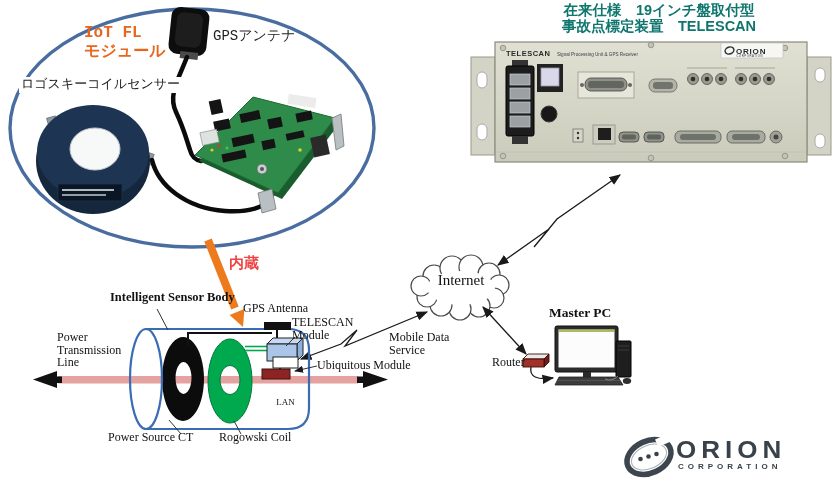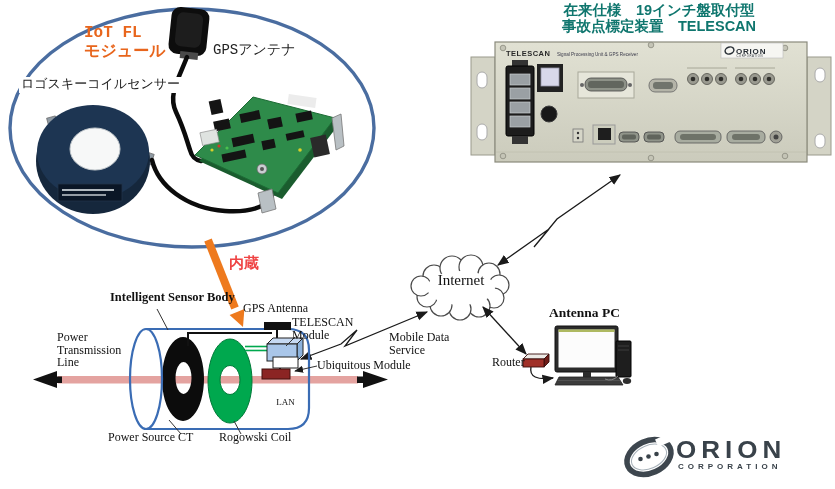--- a/index.html
+++ b/index.html
@@ -271,21 +271,21 @@
     <ellipse cx="649" cy="457" rx="18.5" ry="11.5" transform="rotate(-24 649 457)" fill="none" stroke="#a8b2ba" stroke-width="1"></ellipse>
     <rect x="656" y="436" width="16" height="8" transform="rotate(-24 664 440)" fill="#ffffff"></rect>
     <circle cx="640.5" cy="459" r="2.3" fill="#39424a"></circle>
     <circle cx="648.5" cy="456.5" r="2.3" fill="#39424a"></circle>
     <circle cx="656.5" cy="454" r="2.3" fill="#39424a"></circle>
   </g>
 </svg>
 
 <div class="lbl jp b orange" style="left:84px;top:25px;font-size:16px;">IoT FL</div>
 <div class="lbl jp b orange" style="left:84px;top:44px;font-size:16px;">モジュール</div>
-<div class="lbl jp" style="left:213px;top:29px;font-size:14px;color:#222;margin-top:14px;">GPSアンテナ</div>
+<div class="lbl jp" style="left:213px;top:29px;font-size:14px;color:#222;">GPSアンテナ</div>
 <div class="lbl jp" style="left:19px;top:77px;font-size:13px;color:#222;background:#fff;padding:1px 2px;">ロゴスキーコイルセンサー</div>
 <div class="lbl jp b" style="left:229px;top:257px;font-size:15px;color:#ef4444;">内蔵</div>
 
 <div class="heading">
   <div>在来仕様　19インチ盤取付型</div>
   <div>事故点標定装置　TELESCAN</div>
 </div>
 
 <div class="lbl pre" style="left:57px;top:331px;line-height:12.5px;">Power
 Transmission
@@ -295,19 +295,19 @@
 <div class="lbl pre" style="left:292px;top:316px;line-height:12.5px;">TELESCAN
 Module</div>
 <div class="lbl" style="left:273px;top:357.5px;width:25px;text-align:center;font-size:9px;margin-top:40px;">LAN</div>
 <div class="lbl" style="left:317px;top:359px;">Ubiquitous Module</div>
 <div class="lbl" style="left:108px;top:431px;">Power Source CT</div>
 <div class="lbl" style="left:219px;top:431px;">Rogowski Coil</div>
 
 <div class="lbl" style="left:429px;top:273px;width:64px;text-align:center;font-size:15px;">Internet</div>
 <div class="lbl pre" style="left:389px;top:331px;line-height:12.5px;">Mobile Data
 Service</div>
-<div class="lbl b" style="left:549px;top:306px;font-size:13.5px;">Antenna PC</div>
+<div class="lbl b" style="left:549px;top:306px;font-size:13.5px;">Master PC</div>
 <div class="lbl" style="left:492px;top:356px;">Router</div>
 
 <div class="orion-name">ORION</div>
 <div class="orion-sub">CORPORATION</div>
 
 </div>
 
 </body></html>

